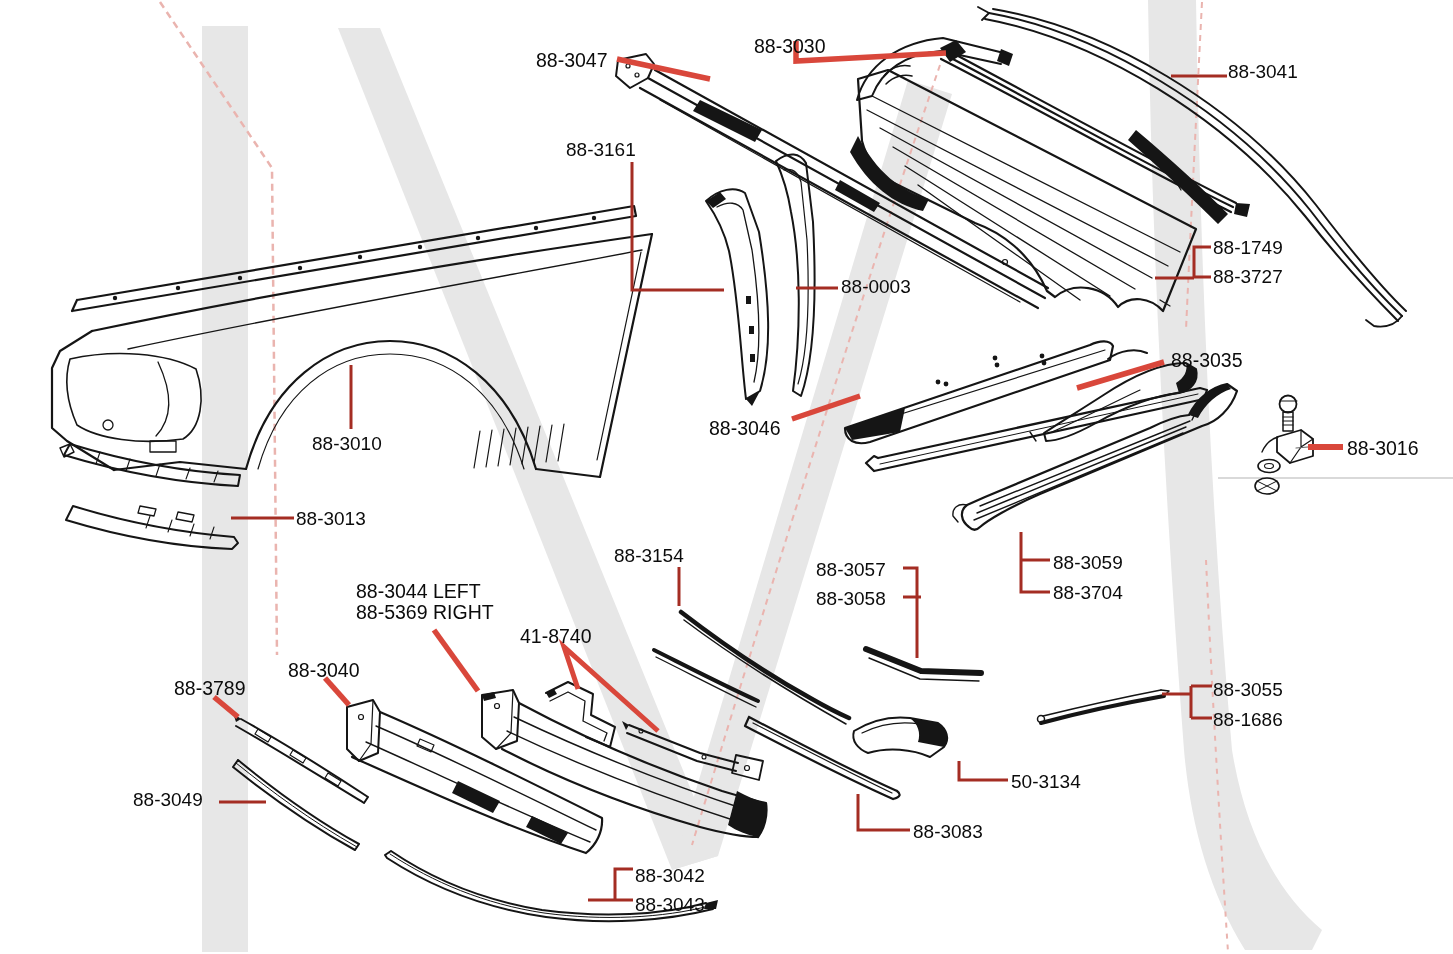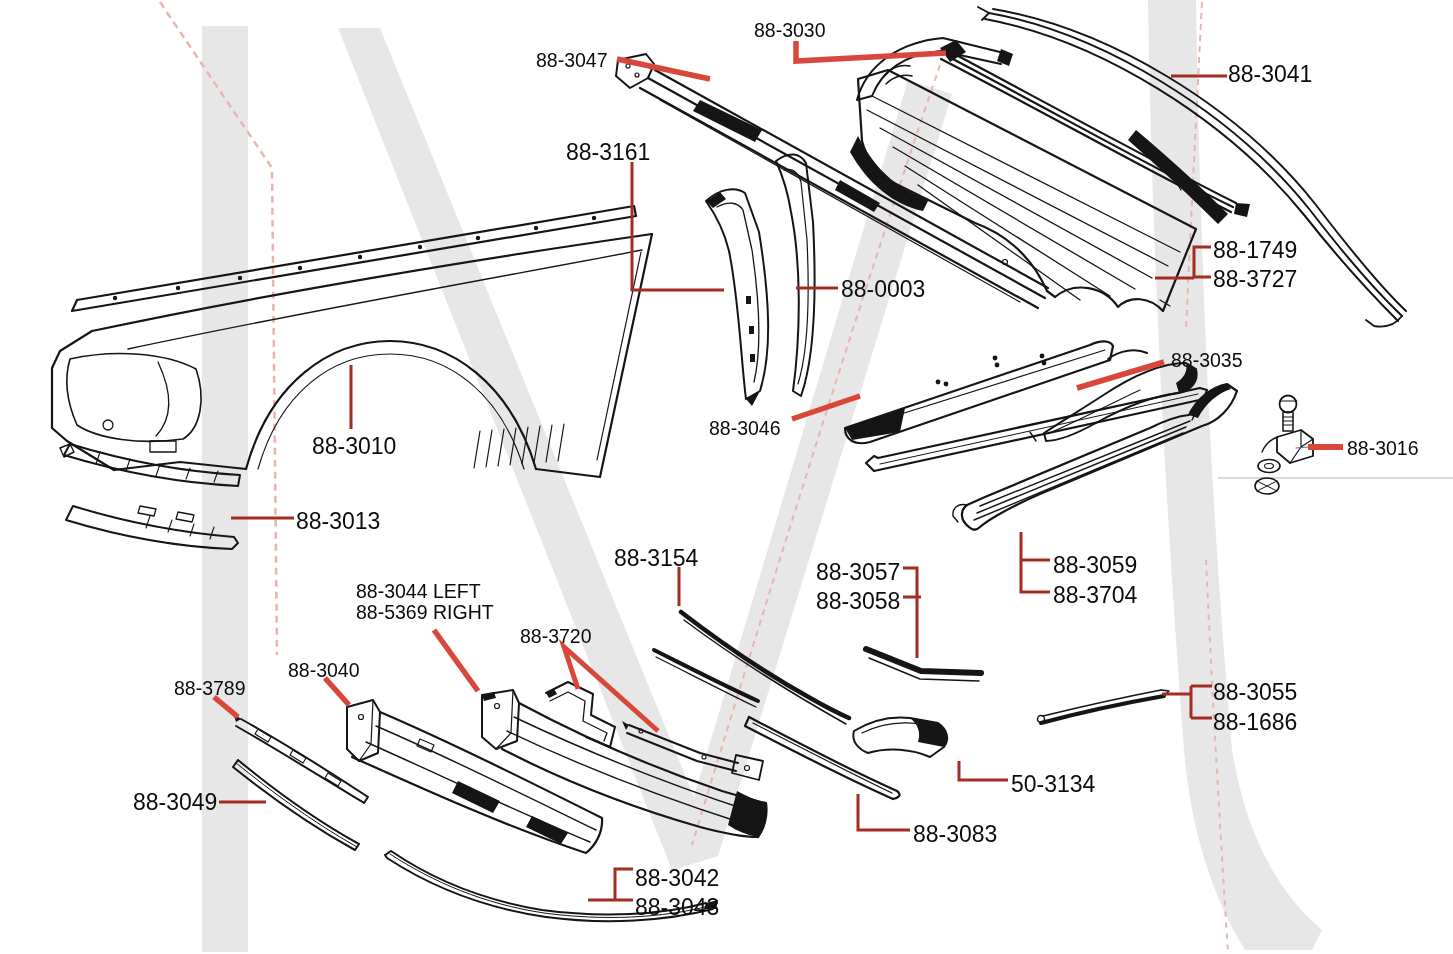--- a/index.html
+++ b/index.html
@@ -6,21 +6,21 @@
   .stage{
     position:relative;width:1453px;height:954px;background:#ffffff;
     overflow:hidden;font-family:"Liberation Sans", sans-serif;
   }
   .art{position:absolute;left:0;top:0;}
   .lbl{
     position:absolute;color:#0b0b0b;line-height:1.05;white-space:nowrap;
     font-family:"Liberation Sans", sans-serif;
   }
   .lbl-s{font-size:19.5px;}
-  .lbl-l{font-size:23px;}
+  .lbl-l{font-size:19px;}
 </style>
 </head>
 <body>
 
 <div class="stage">
 
 <svg class="art" width="1453" height="954" viewBox="0 0 1453 954">
 
   <g opacity="1">
     <rect x="202" y="26" width="46" height="926" fill="#e7e7e7"></rect>
@@ -279,35 +279,35 @@
       <path d="M1021,532 V592 H1050 M1021,560 H1050"></path>
       <path d="M1162,694 H1191 M1191,686 V718 M1191,686 H1212 M1191,718 H1212"></path>
       <path d="M959,761 V780 H1008"></path>
       <path d="M858,794 V830 H910"></path>
     </g>
   </g>
 </svg>
 
 <div>
   <div class="lbl lbl-s" style="left:536px;top:50px">88-3047</div>
-  <div class="lbl lbl-s" style="left:754px;top:20px">88-3030</div>
+  <div class="lbl lbl-s" style="left:754px;top:36px">88-3030</div>
   <div class="lbl lbl-l" style="left:1228px;top:62px">88-3041</div>
   <div class="lbl lbl-l" style="left:566px;top:140px">88-3161</div>
   <div class="lbl lbl-l" style="left:841px;top:277px">88-0003</div>
   <div class="lbl lbl-l" style="left:1213px;top:238px">88-1749</div>
   <div class="lbl lbl-l" style="left:1213px;top:267px">88-3727</div>
   <div class="lbl lbl-s" style="left:1171px;top:350px">88-3035</div>
   <div class="lbl lbl-s" style="left:709px;top:418px">88-3046</div>
   <div class="lbl lbl-s" style="left:1347px;top:438px">88-3016</div>
   <div class="lbl lbl-l" style="left:312px;top:434px">88-3010</div>
   <div class="lbl lbl-l" style="left:296px;top:509px">88-3013</div>
   <div class="lbl lbl-l" style="left:614px;top:546px">88-3154</div>
   <div class="lbl lbl-s" style="left:356px;top:581px">88-3044 LEFT</div>
   <div class="lbl lbl-s" style="left:356px;top:602px">88-5369 RIGHT</div>
-  <div class="lbl lbl-s" style="left:520px;top:626px">88-3720</div>
+  <div class="lbl lbl-s" style="left:520px;top:626px">41-8740</div>
   <div class="lbl lbl-s" style="left:288px;top:660px">88-3040</div>
   <div class="lbl lbl-s" style="left:174px;top:678px">88-3789</div>
   <div class="lbl lbl-l" style="left:133px;top:790px">88-3049</div>
   <div class="lbl lbl-l" style="left:635px;top:866px">88-3042</div>
   <div class="lbl lbl-l" style="left:635px;top:895px">88-3043</div>
   <div class="lbl lbl-l" style="left:816px;top:560px">88-3057</div>
   <div class="lbl lbl-l" style="left:816px;top:589px">88-3058</div>
   <div class="lbl lbl-l" style="left:1053px;top:553px">88-3059</div>
   <div class="lbl lbl-l" style="left:1053px;top:583px">88-3704</div>
   <div class="lbl lbl-l" style="left:1213px;top:680px">88-3055</div>

